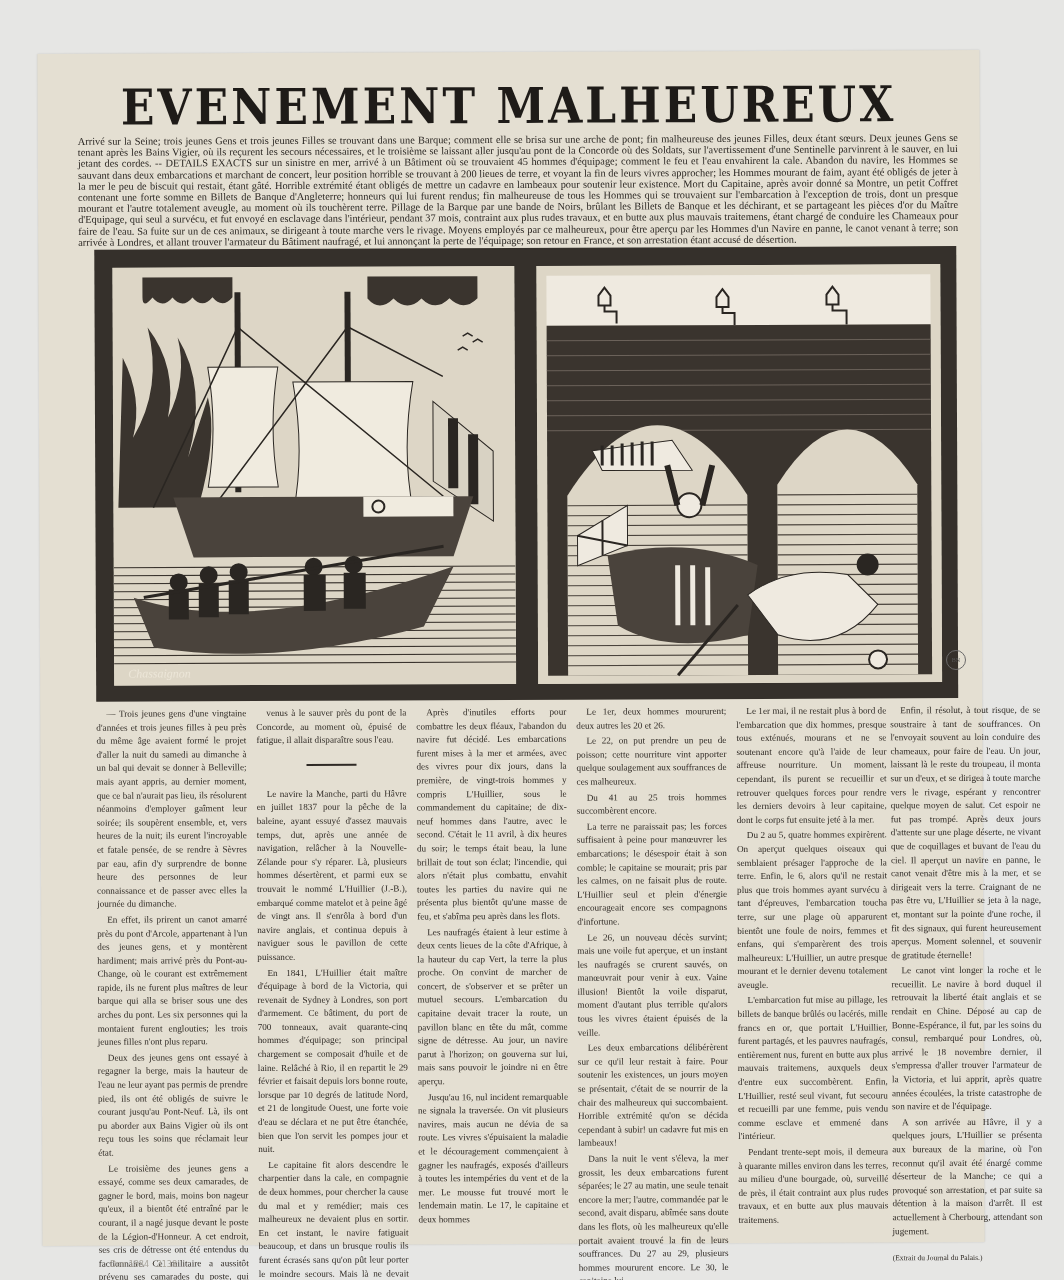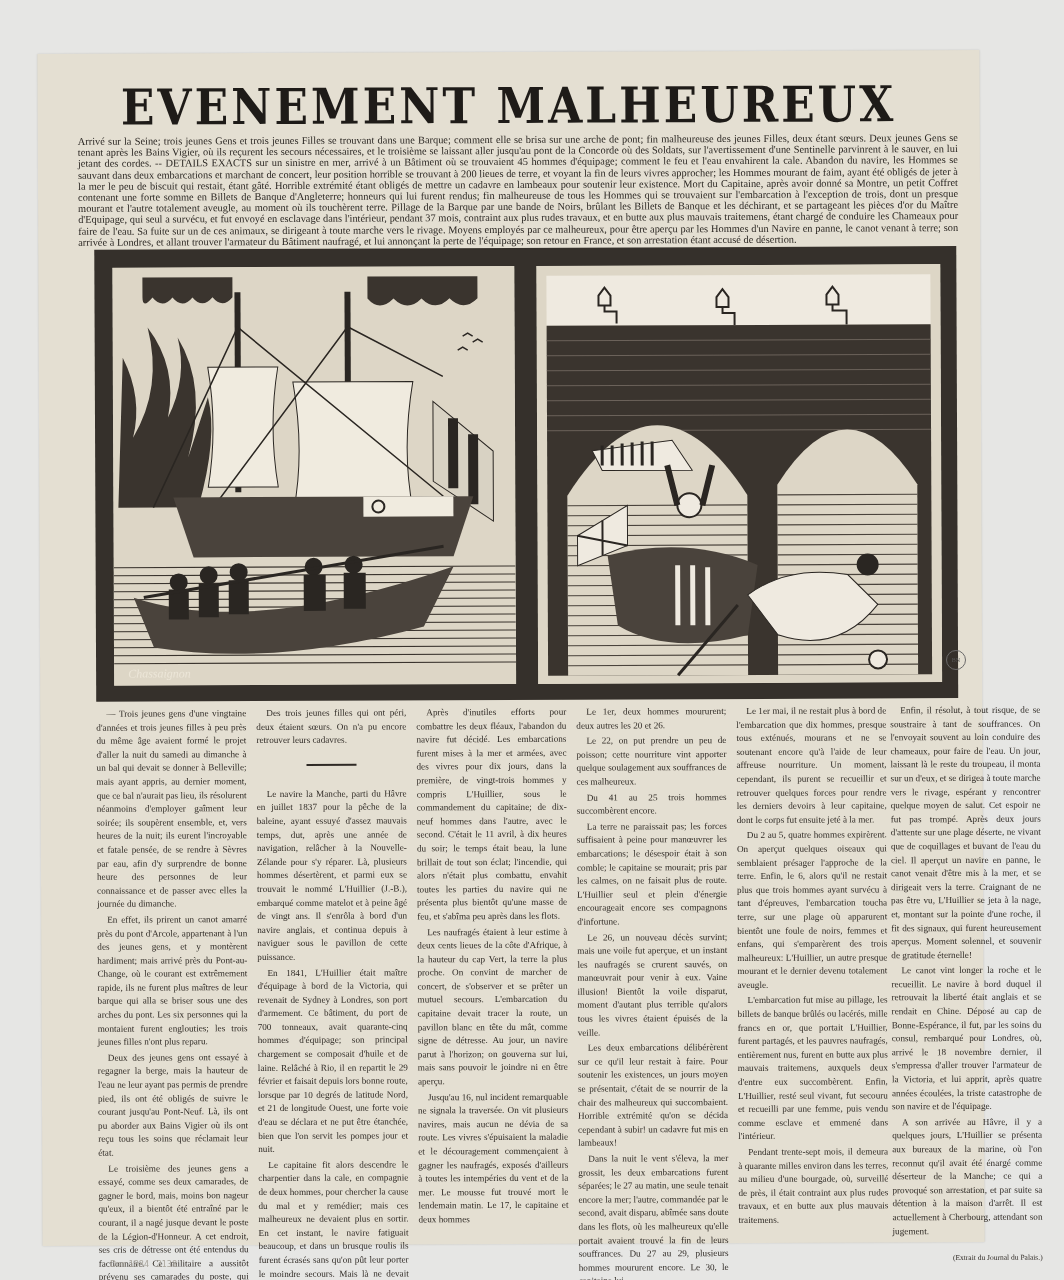--- a/index.html
+++ b/index.html
@@ -54,21 +54,21 @@
       hyphens: auto;
     }
     .col p { margin: 0 0 2px 0; text-indent: 10px; }
     .col .rule { width: 50px; height: 2px; background: #2f2a25; margin: 16px auto 22px; }
     .col1 { left: 0; }
     .col2 { left: 160px; }
     .col3 { left: 320px; }
     .col4 { left: 480px; }
     .col5 { left: 640px; }
     .col6 { left: 794px; width: 150px; }
-    .source { text-align: right; font-size: 7.5px; margin-top: 13px; }
+    .source { font-size: 7.5px; margin-top: 13px; }
     .note { font-size: 7.5px; margin-top: 12px; }
     .imprint-rule { height: 3px; background: #2f2a25; margin: 6px 0 6px; }
     .stamp {
       position: absolute; left: 946px; top: 650px; width: 18px; height: 18px;
       border: 1px solid #6b6a6a; border-radius: 50%;
       font-size: 6px; text-align: center; line-height: 18px; color: #555;
     }
     .pencil {
       position: absolute; left: 110px; top: 1260px; font-size: 8px; color: #a8a49b;
       font-family: "DejaVu Sans", sans-serif;
@@ -175,21 +175,21 @@
   </div>
 
   <div class="columns">
     <div class="col col1">
       <p>— Trois jeunes gens d'une vingtaine d'années et trois jeunes filles à peu près du même âge avaient formé le projet d'aller la nuit du samedi au dimanche à un bal qui devait se donner à Belleville; mais ayant appris, au dernier moment, que ce bal n'aurait pas lieu, ils résolurent néanmoins d'employer gaîment leur soirée; ils soupèrent ensemble, et, vers heures de la nuit; ils eurent l'incroyable et fatale pensée, de se rendre à Sèvres par eau, afin d'y surprendre de bonne heure des personnes de leur connaissance et de passer avec elles la journée du dimanche.</p>
       <p>En effet, ils prirent un canot amarré près du pont d'Arcole, appartenant à l'un des jeunes gens, et y montèrent hardiment; mais arrivé près du Pont-au-Change, où le courant est extrêmement rapide, ils ne furent plus maîtres de leur barque qui alla se briser sous une des arches du pont. Les six personnes qui la montaient furent englouties; les trois jeunes filles n'ont plus reparu.</p>
       <p>Deux des jeunes gens ont essayé à regagner la berge, mais la hauteur de l'eau ne leur ayant pas permis de prendre pied, ils ont été obligés de suivre le courant jusqu'au Pont-Neuf. Là, ils ont pu aborder aux Bains Vigier où ils ont reçu tous les soins que réclamait leur état.</p>
       <p>Le troisième des jeunes gens a essayé, comme ses deux camarades, de gagner le bord, mais, moins bon nageur qu'eux, il a bientôt été entraîné par le courant, il a nagé jusque devant le poste de la Légion-d'Honneur. A cet endroit, ses cris de détresse ont été entendus du factionnaire. Ce militaire a aussitôt prévenu ses camarades du poste, qui sont accourus au secours du jeune naufragé, et, après lui avoir jeté des amarres, sont par-</p>
     </div>
     <div class="col col2">
-      <p>Des trois jeunes filles qui ont péri, deux étaient sœurs. On n'a pu encore retrouver leurs cadavres.</p>
+      <p>venus à le sauver près du pont de la Concorde, au moment où, épuisé de fatigue, il allait disparaître sous l'eau.</p>
       <div class="rule"></div>
       <p>Le navire la Manche, parti du Hâvre en juillet 1837 pour la pêche de la baleine, ayant essuyé d'assez mauvais temps, dut, après une année de navigation, relâcher à la Nouvelle-Zélande pour s'y réparer. Là, plusieurs hommes désertèrent, et parmi eux se trouvait le nommé L'Huillier (J.-B.), embarqué comme matelot et à peine âgé de vingt ans. Il s'enrôla à bord d'un navire anglais, et continua depuis à naviguer sous le pavillon de cette puissance.</p>
       <p>En 1841, L'Huillier était maître d'équipage à bord de la Victoria, qui revenait de Sydney à Londres, son port d'armement. Ce bâtiment, du port de 700 tonneaux, avait quarante-cinq hommes d'équipage; son principal chargement se composait d'huile et de laine. Relâché à Rio, il en repartit le 29 février et faisait depuis lors bonne route, lorsque par 10 degrés de latitude Nord, et 21 de longitude Ouest, une forte voie d'eau se déclara et ne put être étanchée, bien que l'on servit les pompes jour et nuit.</p>
       <p>Le capitaine fit alors descendre le charpentier dans la cale, en compagnie de deux hommes, pour chercher la cause du mal et y remédier; mais ces malheureux ne devaient plus en sortir. En cet instant, le navire fatiguait beaucoup, et dans un brusque roulis ils furent écrasés sans qu'on pût leur porter le moindre secours. Mais là ne devait pas se borner la ca-</p>
     </div>
     <div class="col col3">
       <p>Après d'inutiles efforts pour combattre les deux fléaux, l'abandon du navire fut décidé. Les embarcations furent mises à la mer et armées, avec des vivres pour dix jours, dans la première, de vingt-trois hommes y compris L'Huillier, sous le commandement du capitaine; de dix-neuf hommes dans l'autre, avec le second. C'était le 11 avril, à dix heures du soir; le temps était beau, la lune brillait de tout son éclat; l'incendie, qui alors n'était plus combattu, envahit toutes les parties du navire qui ne présenta plus bientôt qu'une masse de feu, et s'abîma peu après dans les flots.</p>
       <p>Les naufragés étaient à leur estime à deux cents lieues de la côte d'Afrique, à la hauteur du cap Vert, la terre la plus proche. On convint de marcher de concert, de s'observer et se prêter un mutuel secours. L'embarcation du capitaine devait tracer la route, un pavillon blanc en tête du mât, comme signe de détresse. Au jour, un navire parut à l'horizon; on gouverna sur lui, mais sans pouvoir le joindre ni en être aperçu.</p>
       <p>Jusqu'au 16, nul incident remarquable ne signala la traversée. On vit plusieurs navires, mais aucun ne dévia de sa route. Les vivres s'épuisaient la maladie et le découragement commençaient à gagner les naufragés, exposés d'ailleurs à toutes les intempéries du vent et de la mer. Le mousse fut trouvé mort le lendemain matin. Le 17, le capitaine et deux hommes</p>
     </div>

